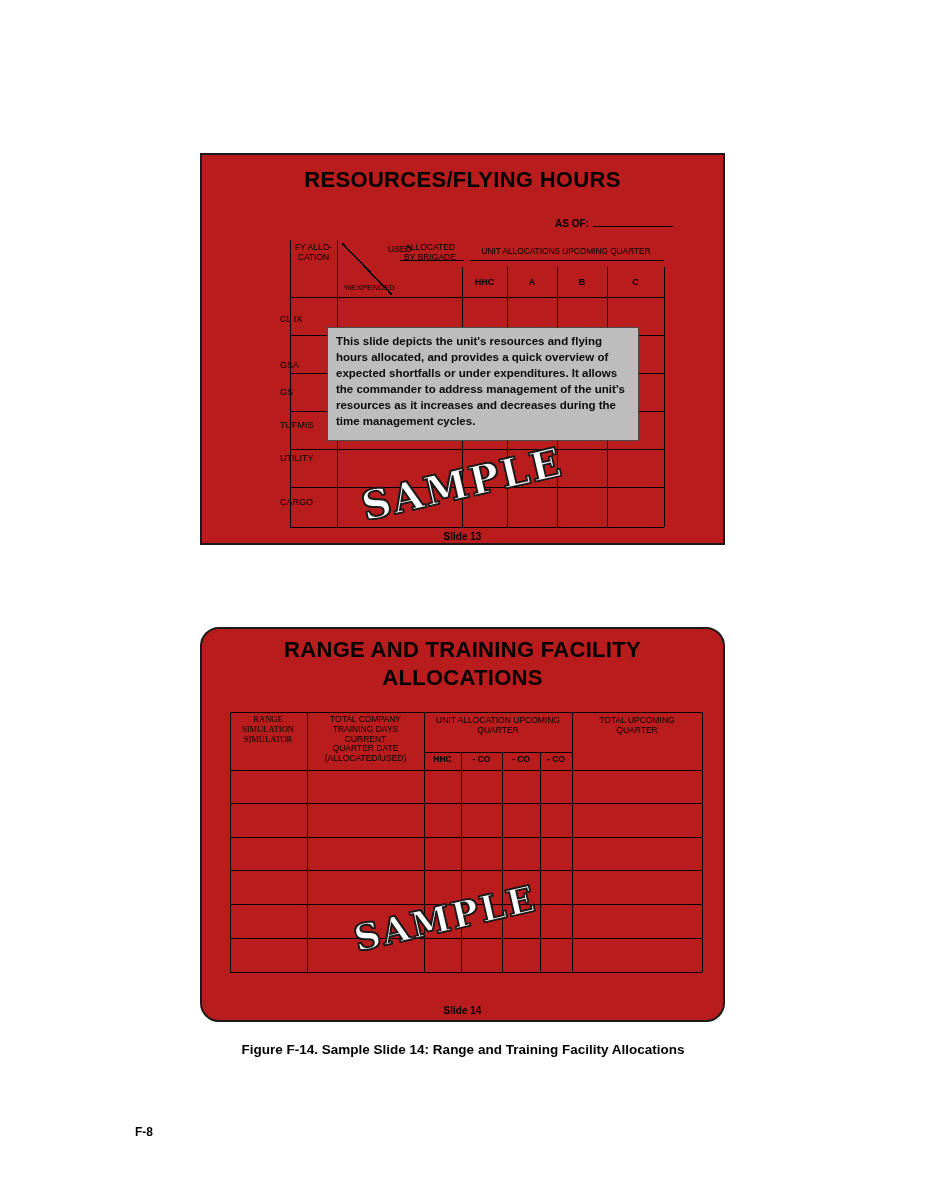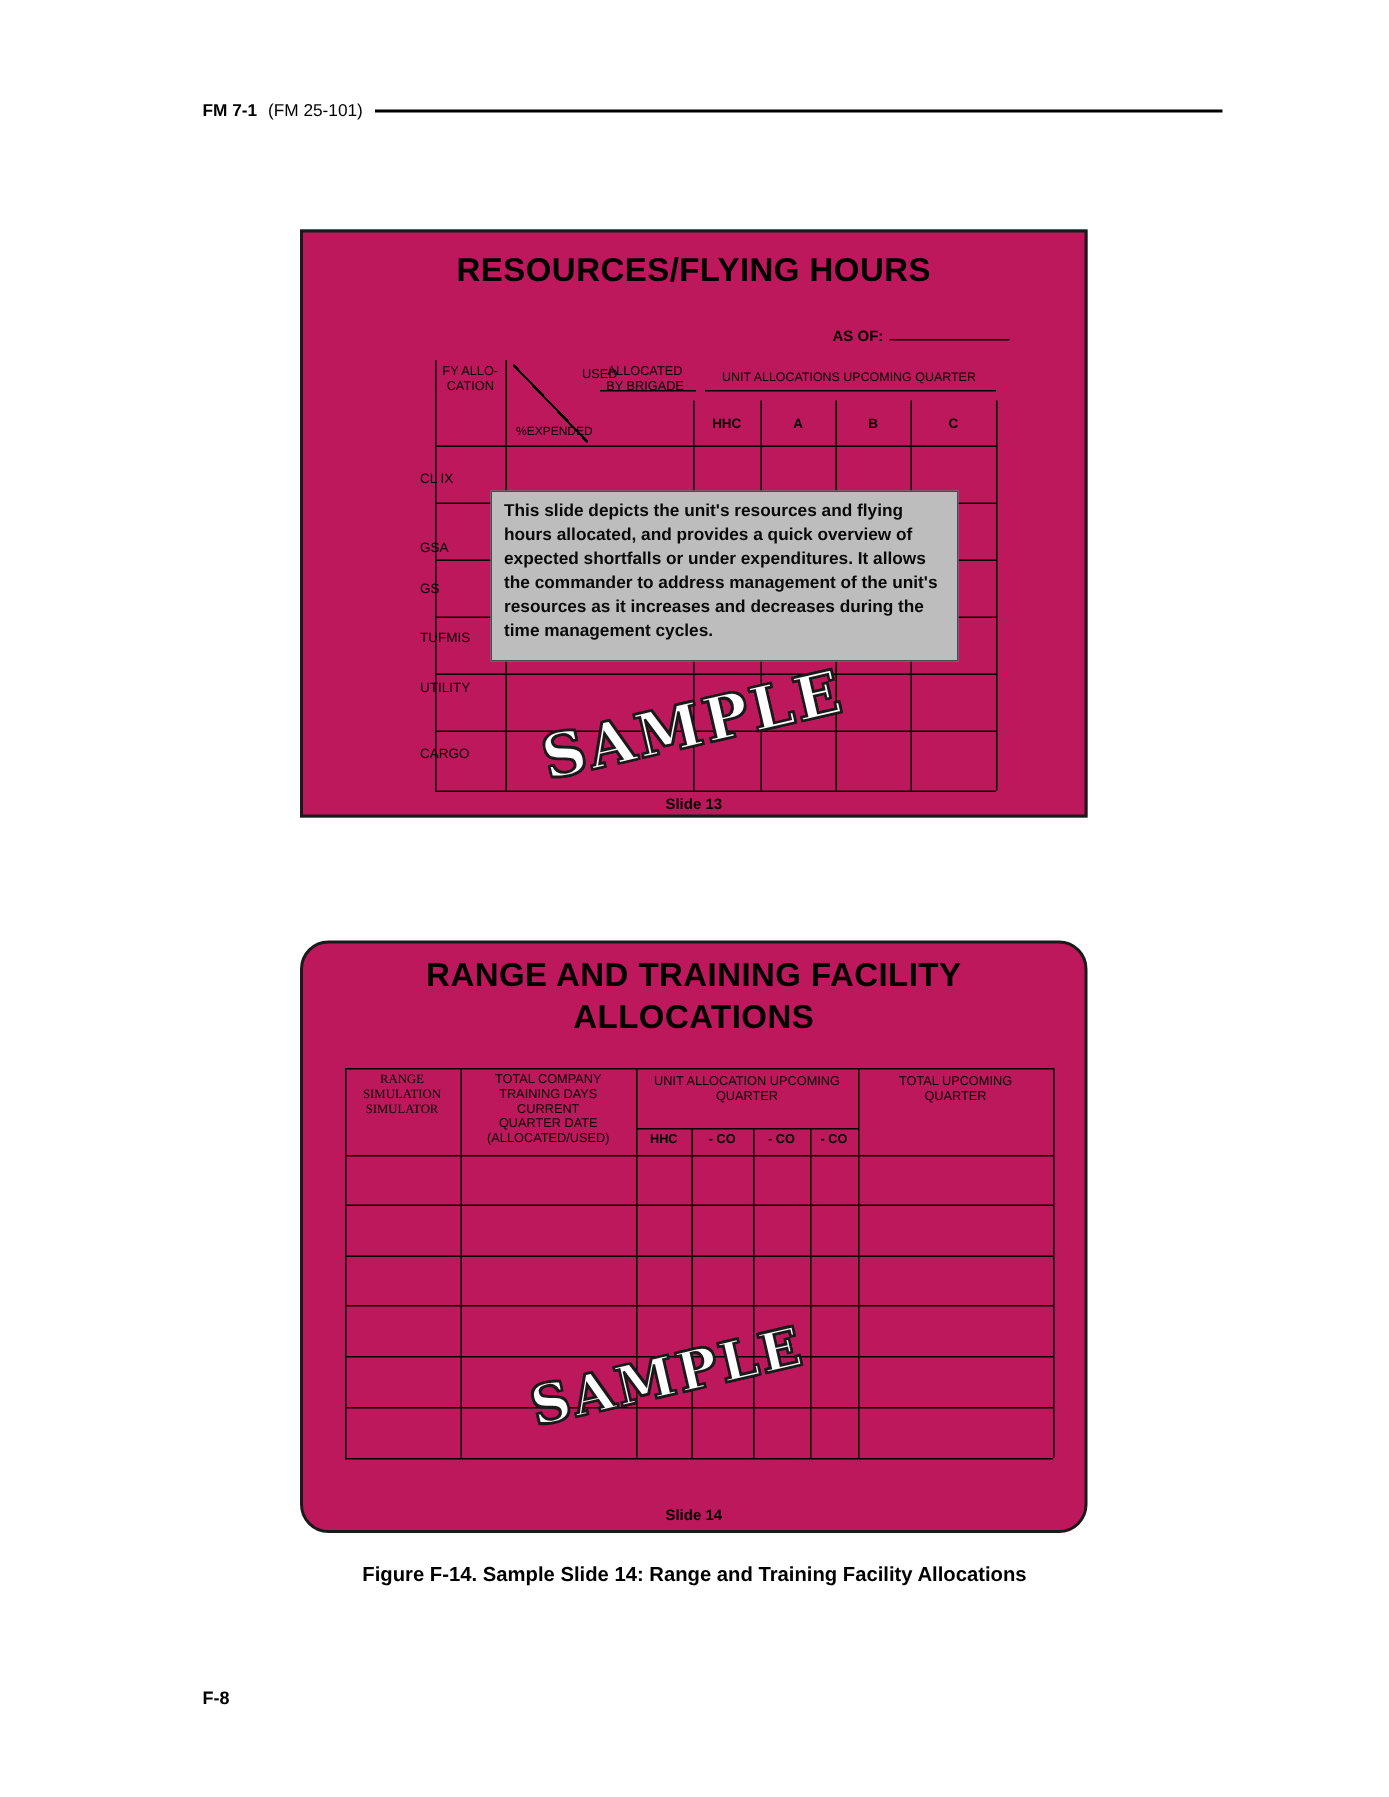--- a/index.html
+++ b/index.html
@@ -9,21 +9,21 @@
     font-family:"Liberation Sans", sans-serif; color:#000; overflow:hidden;
   }
   
   .hdr { position:absolute; left:135px; top:68px; width:680px; display:flex; align-items:center; }
   .hdr .txt { font-size:11.5px; white-space:nowrap; }
   .hdr .txt .b { font-weight:bold; }
   .hdr .txt .r { margin-left:4px; }
   .hdr .rule { flex:1; height:2px; background:#000; margin-left:8px; }
 
   
-  .frame { position:absolute; left:200px; width:525px; border:2px solid #1a1a1a; background:#be185d; }
+  .frame { position:absolute; left:200px; width:525px; border:2px solid #1a1a1a; background:#b91c1c; }
   #f13 { top:153px; height:392px; }
   #f14 { top:627px; height:395px;border-radius:19px; }
   .slide-title { position:absolute; left:0; width:100%; text-align:center; font-weight:bold; font-size:22px; letter-spacing:0.3px; }
 
   
   .v { position:absolute; width:1px; background:#000; z-index:1; }
   .h { position:absolute; height:1px; background:#000; z-index:1; }
   .diag { position:absolute; z-index:1;
     background:linear-gradient(to top right, transparent calc(50% - 0.8px), #000 calc(50% - 0.8px), #000 calc(50% + 0.8px), transparent calc(50% + 0.8px)); }
 
@@ -49,27 +49,20 @@
   .fig-caption { position:absolute; left:0; width:100%; text-align:center; font-weight:bold; font-size:13.5px; }
   #cap13 { top:565px; }
   #cap14 { top:1042px; }
   .footer { position:absolute; left:135px; top:1125px; font-weight:bold; font-size:12px; }
 </style>
 </head>
 <body>
 
 <div class="page">
 
-  <div class="hdr">
-    <span class="txt">
-      <span class="b">FM 7-1</span>
-      <span class="r">(FM 25-101)</span>
-    </span>
-    <span class="rule"></span>
-  </div>
 
   <div class="frame" id="f13">
     <div class="slide-title" style="top:12px;">RESOURCES/FLYING HOURS</div>
 
     <div class="asof" style="left:353px; top:62px;">
       <span>AS OF:</span><span class="blank"></span>
     </div>
 
     <div>
       <div class="v" style="left:88px;  top:85px;  height:287px;"></div>

